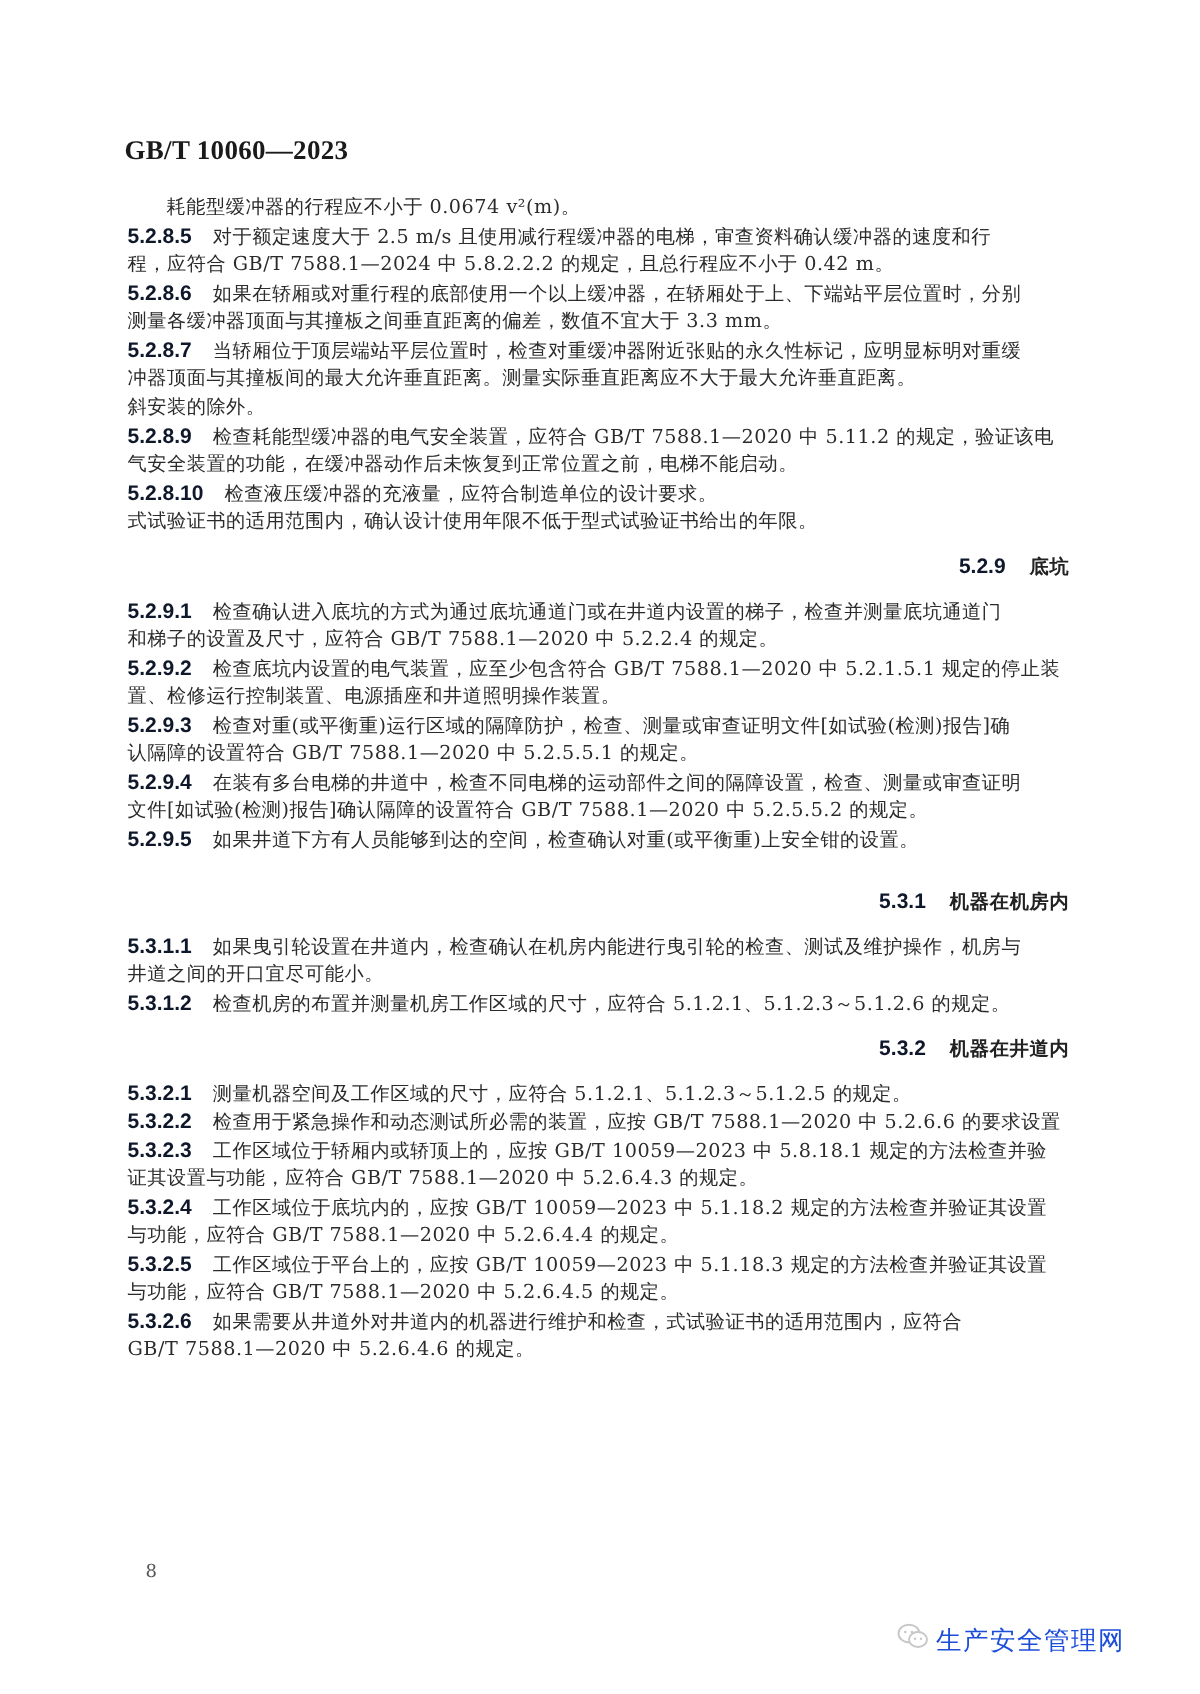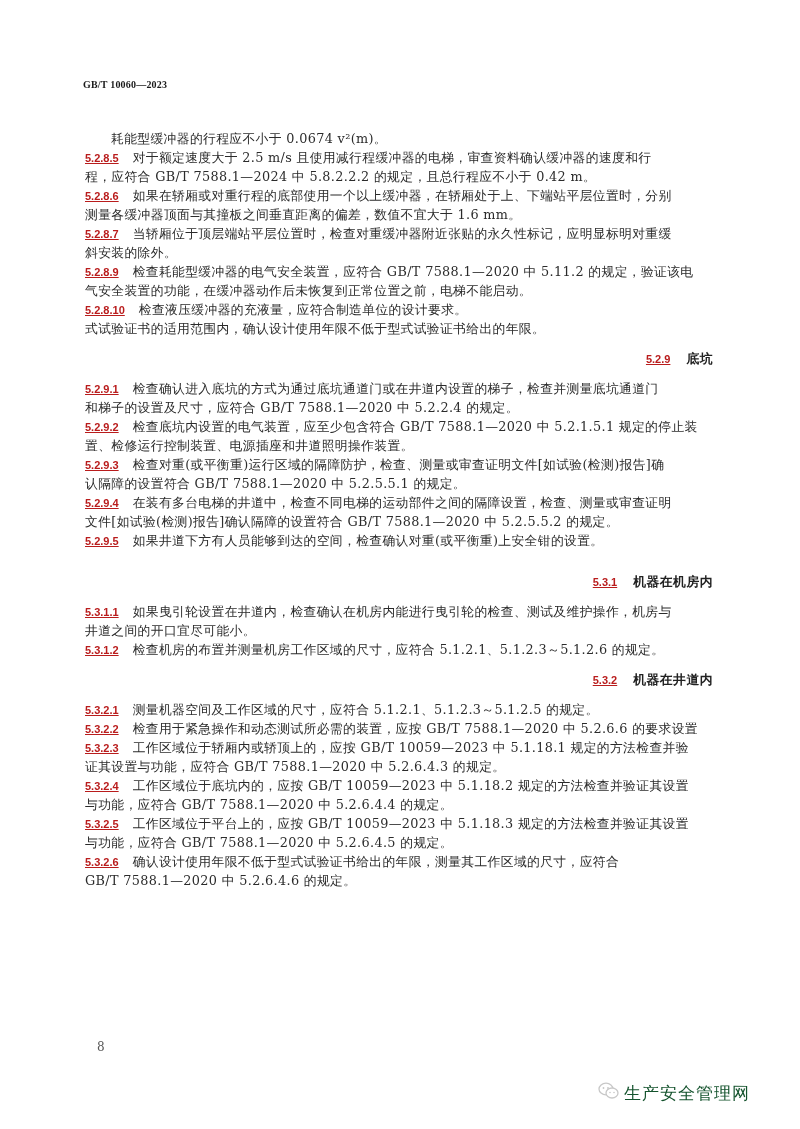--- a/index.html
+++ b/index.html
@@ -1,48 +1,49 @@
 <!DOCTYPE html>
 <html><head>
 <meta charset="utf-8">
 <style>
   html, body { margin:0; padding:0; }
   body { width:800px; height:1129px; background:#ffffff; position:relative; overflow:hidden;
          font-family:"DejaVu Serif", "Liberation Serif", serif; color:#2a2a2a; }
   .page { position:absolute; left:0; top:0; width:800px; height:1129px; }
-  .hdr { position:absolute; left:83px; top:79px; font-size:10px; font-weight:bold;
+  .hdr { position:absolute; left:83px; top:90px; font-size:18px; font-weight:bold;
          font-family:"Liberation Serif", serif; letter-spacing:0.2px; color:#1a1a1a; }
   .body { position:absolute; left:85px; top:129px; width:628px; }
   .ln { font-size:12.8px; line-height:19px; height:19px; white-space:nowrap; color:#2b2b2b;
         letter-spacing:0.35px; text-align:justify; }
-  .cl { font-family:"Liberation Sans", sans-serif; font-weight:bold; font-size:11px; color:#b91c1c;
-        margin-right:14px; letter-spacing:0;text-decoration:underline; }
+  .cl { font-family:"Liberation Sans", sans-serif; font-weight:bold; font-size:14px; color:#0f172a;
+        margin-right:14px; letter-spacing:0; }
   .ind { padding-left:26px; }
   .h { font-family:"DejaVu Sans", sans-serif; font-weight:bold; font-size:12.8px; color:#222;
        line-height:19px; height:19px; letter-spacing:0.5px;text-align:right; }
   .h .cl { margin-right:16px; }
   .gap { height:11px; }
   .pageno { position:absolute; left:97px; top:1040px; font-size:12px; color:#555; }
   .wm { position:absolute; left:598px; top:1081px; font-family:"DejaVu Sans", sans-serif;
-        font-size:17px; color:#14532d; letter-spacing:1px; display:flex; align-items:center; }
+        font-size:17px; color:#1d4ed8; letter-spacing:1px; display:flex; align-items:center; }
   .wm svg { margin-right:4px; }
 </style>
 </head>
 <body>
 
 <div class="page">
   <div class="hdr">GB/T 10060—2023</div>
 
   <div class="body" id="body">
       <div class="ln ind"><span>耗能型缓冲器的行程应不小于 0.0674 v²(m)。</span></div>
       <div class="ln"><span class="cl">5.2.8.5</span><span>对于额定速度大于 2.5 m/s 且使用减行程缓冲器的电梯，审查资料确认缓冲器的速度和行</span></div>
       <div class="ln"><span>程，应符合 GB/T 7588.1—2024 中 5.8.2.2.2 的规定，且总行程应不小于 0.42 m。</span></div>
       <div class="ln"><span class="cl">5.2.8.6</span><span>如果在轿厢或对重行程的底部使用一个以上缓冲器，在轿厢处于上、下端站平层位置时，分别</span></div>
-      <div class="ln"><span>测量各缓冲器顶面与其撞板之间垂直距离的偏差，数值不宜大于 1.6 mm。</span></div>
+      <div class="ln"><span>测量各缓冲器顶面与其撞板之间垂直距离的偏差，数值不宜大于 3.3 mm。</span></div>
       <div class="ln"><span class="cl">5.2.8.7</span><span>当轿厢位于顶层端站平层位置时，检查对重缓冲器附近张贴的永久性标记，应明显标明对重缓</span></div>
+      <div class="ln"><span>冲器顶面与其撞板间的最大允许垂直距离。测量实际垂直距离应不大于最大允许垂直距离。</span></div>
       <div class="ln"><span>斜安装的除外。</span></div>
       <div class="ln"><span class="cl">5.2.8.9</span><span>检查耗能型缓冲器的电气安全装置，应符合 GB/T 7588.1—2020 中 5.11.2 的规定，验证该电</span></div>
       <div class="ln"><span>气安全装置的功能，在缓冲器动作后未恢复到正常位置之前，电梯不能启动。</span></div>
       <div class="ln"><span class="cl">5.2.8.10</span><span>检查液压缓冲器的充液量，应符合制造单位的设计要求。</span></div>
       <div class="ln"><span>式试验证书的适用范围内，确认设计使用年限不低于型式试验证书给出的年限。</span></div>
       <div class="gap"></div>
       <div class="h"><span class="cl">5.2.9</span><span>底坑</span></div>
       <div class="gap"></div>
       <div class="ln"><span class="cl">5.2.9.1</span><span>检查确认进入底坑的方式为通过底坑通道门或在井道内设置的梯子，检查并测量底坑通道门</span></div>
       <div class="ln"><span>和梯子的设置及尺寸，应符合 GB/T 7588.1—2020 中 5.2.2.4 的规定。</span></div>
@@ -58,27 +59,27 @@
       <div class="h"><span class="cl">5.3.1</span><span>机器在机房内</span></div>
       <div class="gap"></div>
       <div class="ln"><span class="cl">5.3.1.1</span><span>如果曳引轮设置在井道内，检查确认在机房内能进行曳引轮的检查、测试及维护操作，机房与</span></div>
       <div class="ln"><span>井道之间的开口宜尽可能小。</span></div>
       <div class="ln"><span class="cl">5.3.1.2</span><span>检查机房的布置并测量机房工作区域的尺寸，应符合 5.1.2.1、5.1.2.3～5.1.2.6 的规定。</span></div>
       <div class="gap"></div>
       <div class="h"><span class="cl">5.3.2</span><span>机器在井道内</span></div>
       <div class="gap"></div>
       <div class="ln"><span class="cl">5.3.2.1</span><span>测量机器空间及工作区域的尺寸，应符合 5.1.2.1、5.1.2.3～5.1.2.5 的规定。</span></div>
       <div class="ln"><span class="cl">5.3.2.2</span><span>检查用于紧急操作和动态测试所必需的装置，应按 GB/T 7588.1—2020 中 5.2.6.6 的要求设置</span></div>
-      <div class="ln"><span class="cl">5.3.2.3</span><span>工作区域位于轿厢内或轿顶上的，应按 GB/T 10059—2023 中 5.1.18.1 规定的方法检查并验</span></div>
+      <div class="ln"><span class="cl">5.3.2.3</span><span>工作区域位于轿厢内或轿顶上的，应按 GB/T 10059—2023 中 5.8.18.1 规定的方法检查并验</span></div>
       <div class="ln"><span>证其设置与功能，应符合 GB/T 7588.1—2020 中 5.2.6.4.3 的规定。</span></div>
       <div class="ln"><span class="cl">5.3.2.4</span><span>工作区域位于底坑内的，应按 GB/T 10059—2023 中 5.1.18.2 规定的方法检查并验证其设置</span></div>
       <div class="ln"><span>与功能，应符合 GB/T 7588.1—2020 中 5.2.6.4.4 的规定。</span></div>
       <div class="ln"><span class="cl">5.3.2.5</span><span>工作区域位于平台上的，应按 GB/T 10059—2023 中 5.1.18.3 规定的方法检查并验证其设置</span></div>
       <div class="ln"><span>与功能，应符合 GB/T 7588.1—2020 中 5.2.6.4.5 的规定。</span></div>
-      <div class="ln"><span class="cl">5.3.2.6</span><span>确认设计使用年限不低于型式试验证书给出的年限，测量其工作区域的尺寸，应符合</span></div>
+      <div class="ln"><span class="cl">5.3.2.6</span><span>如果需要从井道外对井道内的机器进行维护和检查，式试验证书的适用范围内，应符合</span></div>
       <div class="ln"><span>GB/T 7588.1—2020 中 5.2.6.4.6 的规定。</span></div>
     </div>
 
   <div class="pageno">8</div>
 
   <div class="wm">
     <span>
       <svg width="22" height="20" viewBox="0 0 22 20">
         <ellipse cx="8" cy="8" rx="7" ry="5.8" fill="none" stroke="#c8c8c8" stroke-width="1.3"></ellipse>
         <ellipse cx="14" cy="12" rx="6" ry="5" fill="#fff" stroke="#c8c8c8" stroke-width="1.3"></ellipse>

